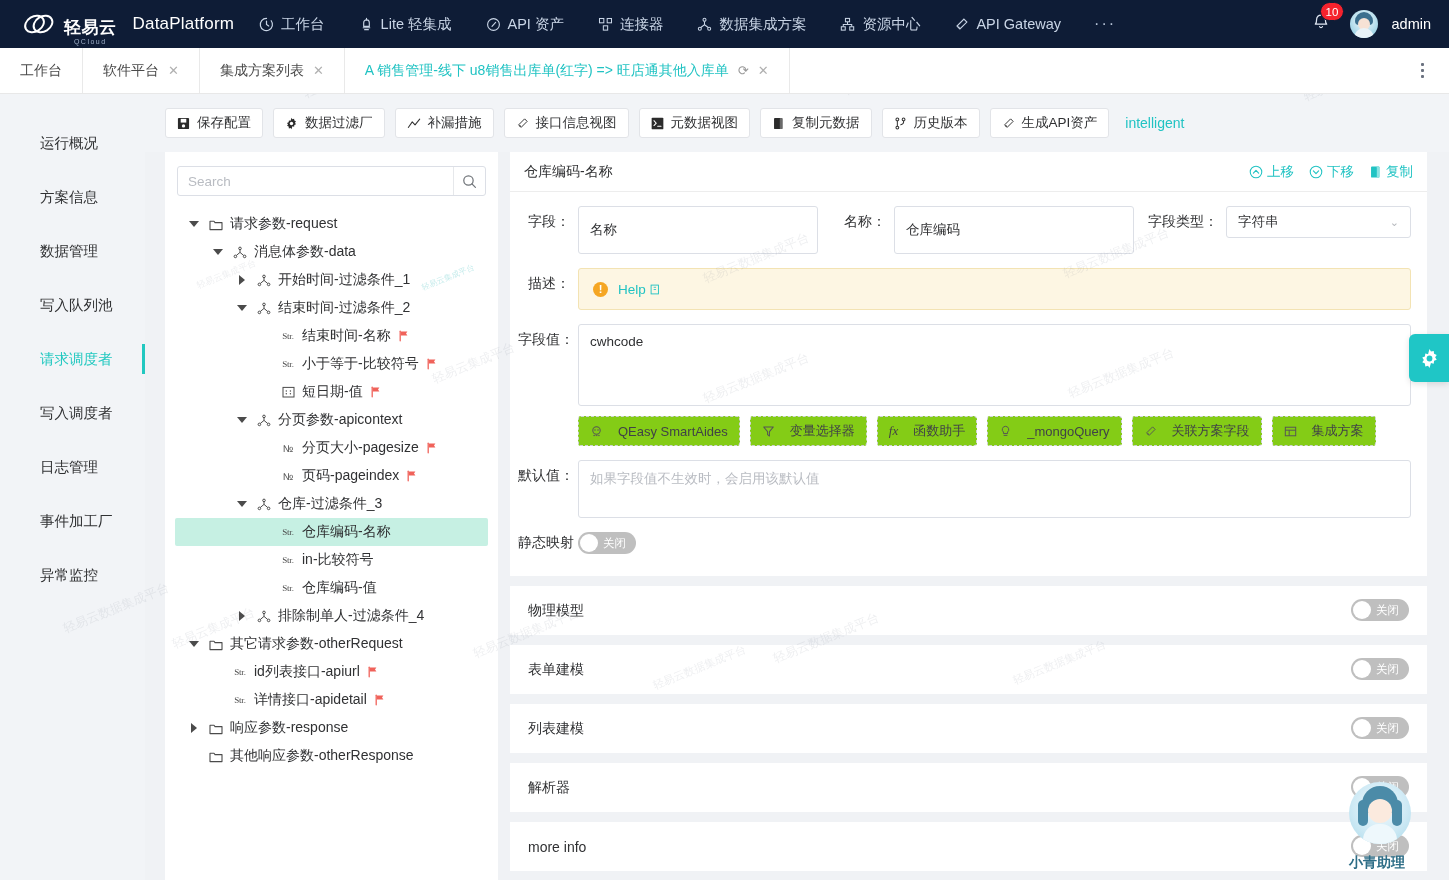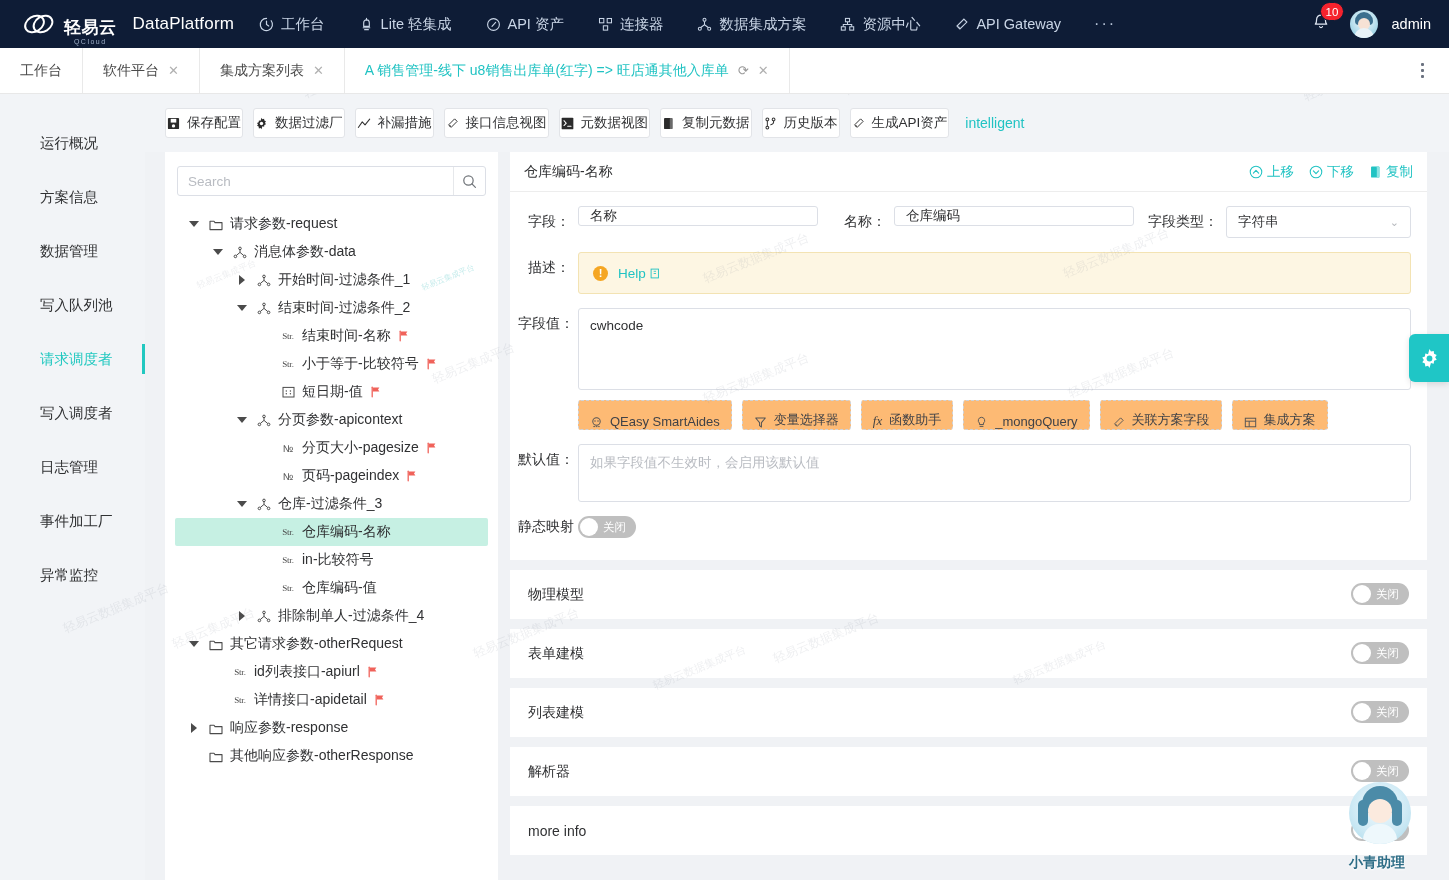--- a/index.html
+++ b/index.html
@@ -84,21 +84,21 @@
 
   
   #main{flex:1;min-width:0;display:flex;flex-direction:column;padding:0;}
 
   
   #toolbar{
     height:58px;display:flex;align-items:center;gap:10px;padding:0 20px 0 20px;
     background:#f2f4f7;
   }
   .tbtn{
-    height:30px;display:flex;align-items:center;gap:7px;padding:0 1px;background:#fff;
+    height:30px;display:flex;align-items:center;gap:7px;padding:0 11px;background:#fff;
     border:1px solid #e2e4e8;border-radius:3px;font-size:13.5px;color:#303133;
     cursor:pointer;white-space:nowrap;
   }
   .tbtn svg{flex:none;}
   .tlink{font-size:14px;color:#21c3c3;cursor:pointer;margin-left:6px;}
 
   
   #work{flex:1;display:flex;gap:12px;padding:0 22px 0 20px;min-height:0;}
 
   
@@ -144,21 +144,21 @@
   }
   .dhead .title{font-size:14px;color:#303133;}
   .dhead .acts{margin-left:auto;display:flex;align-items:center;gap:15px;}
   .act{display:flex;align-items:center;gap:4px;font-size:13.5px;color:#21c3c3;cursor:pointer;}
   .dbody{padding:14px 16px 16px 8px;}
   .row{display:flex;align-items:flex-start;margin-bottom:14px;}
   .lbl{
     font-size:14px;color:#303133;flex:none;text-align:right;padding-top:7px;white-space:nowrap;
   }
   .inp{
-    height:20px;border:1px solid #dcdfe6;border-radius:3px;background:#fff;
+    height:48px;border:1px solid #dcdfe6;border-radius:3px;background:#fff;
     padding:0 11px;font-size:13.5px;color:#303133;display:flex;align-items:center;
     font-family:inherit;outline:none;width:100%;
   }
   .inp::placeholder{color:#b9bcc2;}
   .selbox{
     height:32px;border:1px solid #dcdfe6;border-radius:3px;background:#fff;
     padding:0 11px;font-size:13.5px;color:#303133;display:flex;align-items:center;
     cursor:pointer;
   }
   .selbox .v{flex:1;}
@@ -172,21 +172,21 @@
     display:flex;align-items:center;justify-content:center;font-weight:700;flex:none;
   }
   .help-link{color:#21c3c3;font-size:13.5px;cursor:pointer;display:flex;align-items:center;gap:4px;}
   .ta{
     flex:1;border:1px solid #dcdfe6;border-radius:3px;background:#fff;resize:none;
     padding:9px 11px;font-size:13.5px;color:#303133;font-family:inherit;outline:none;
   }
   .ta::placeholder{color:#b9bcc2;}
   .chipline{display:flex;gap:10px;margin:10px 0 0 60px;}
   .chip{
-    height:30px;display:flex;align-items:flex-end;gap:7px;padding:0 11px;background:#fdba74;
+    height:30px;display:flex;align-items:center;gap:15px;padding:0 11px;background:#84cc16;
     border:1px dashed #d0d3d8;border-radius:3px;font-size:13px;color:#404247;
     cursor:pointer;white-space:nowrap;flex:none;
   }
   .switch{
     height:22px;min-width:54px;border-radius:11px;background:#bfbfbf;display:inline-flex;
     align-items:center;padding:2px;cursor:pointer;
   }
   .switch .knob{width:18px;height:18px;border-radius:50%;background:#fff;flex:none;}
   .switch .st{font-size:11.5px;color:#fff;padding:0 8px 0 5px;}
   .sect{

